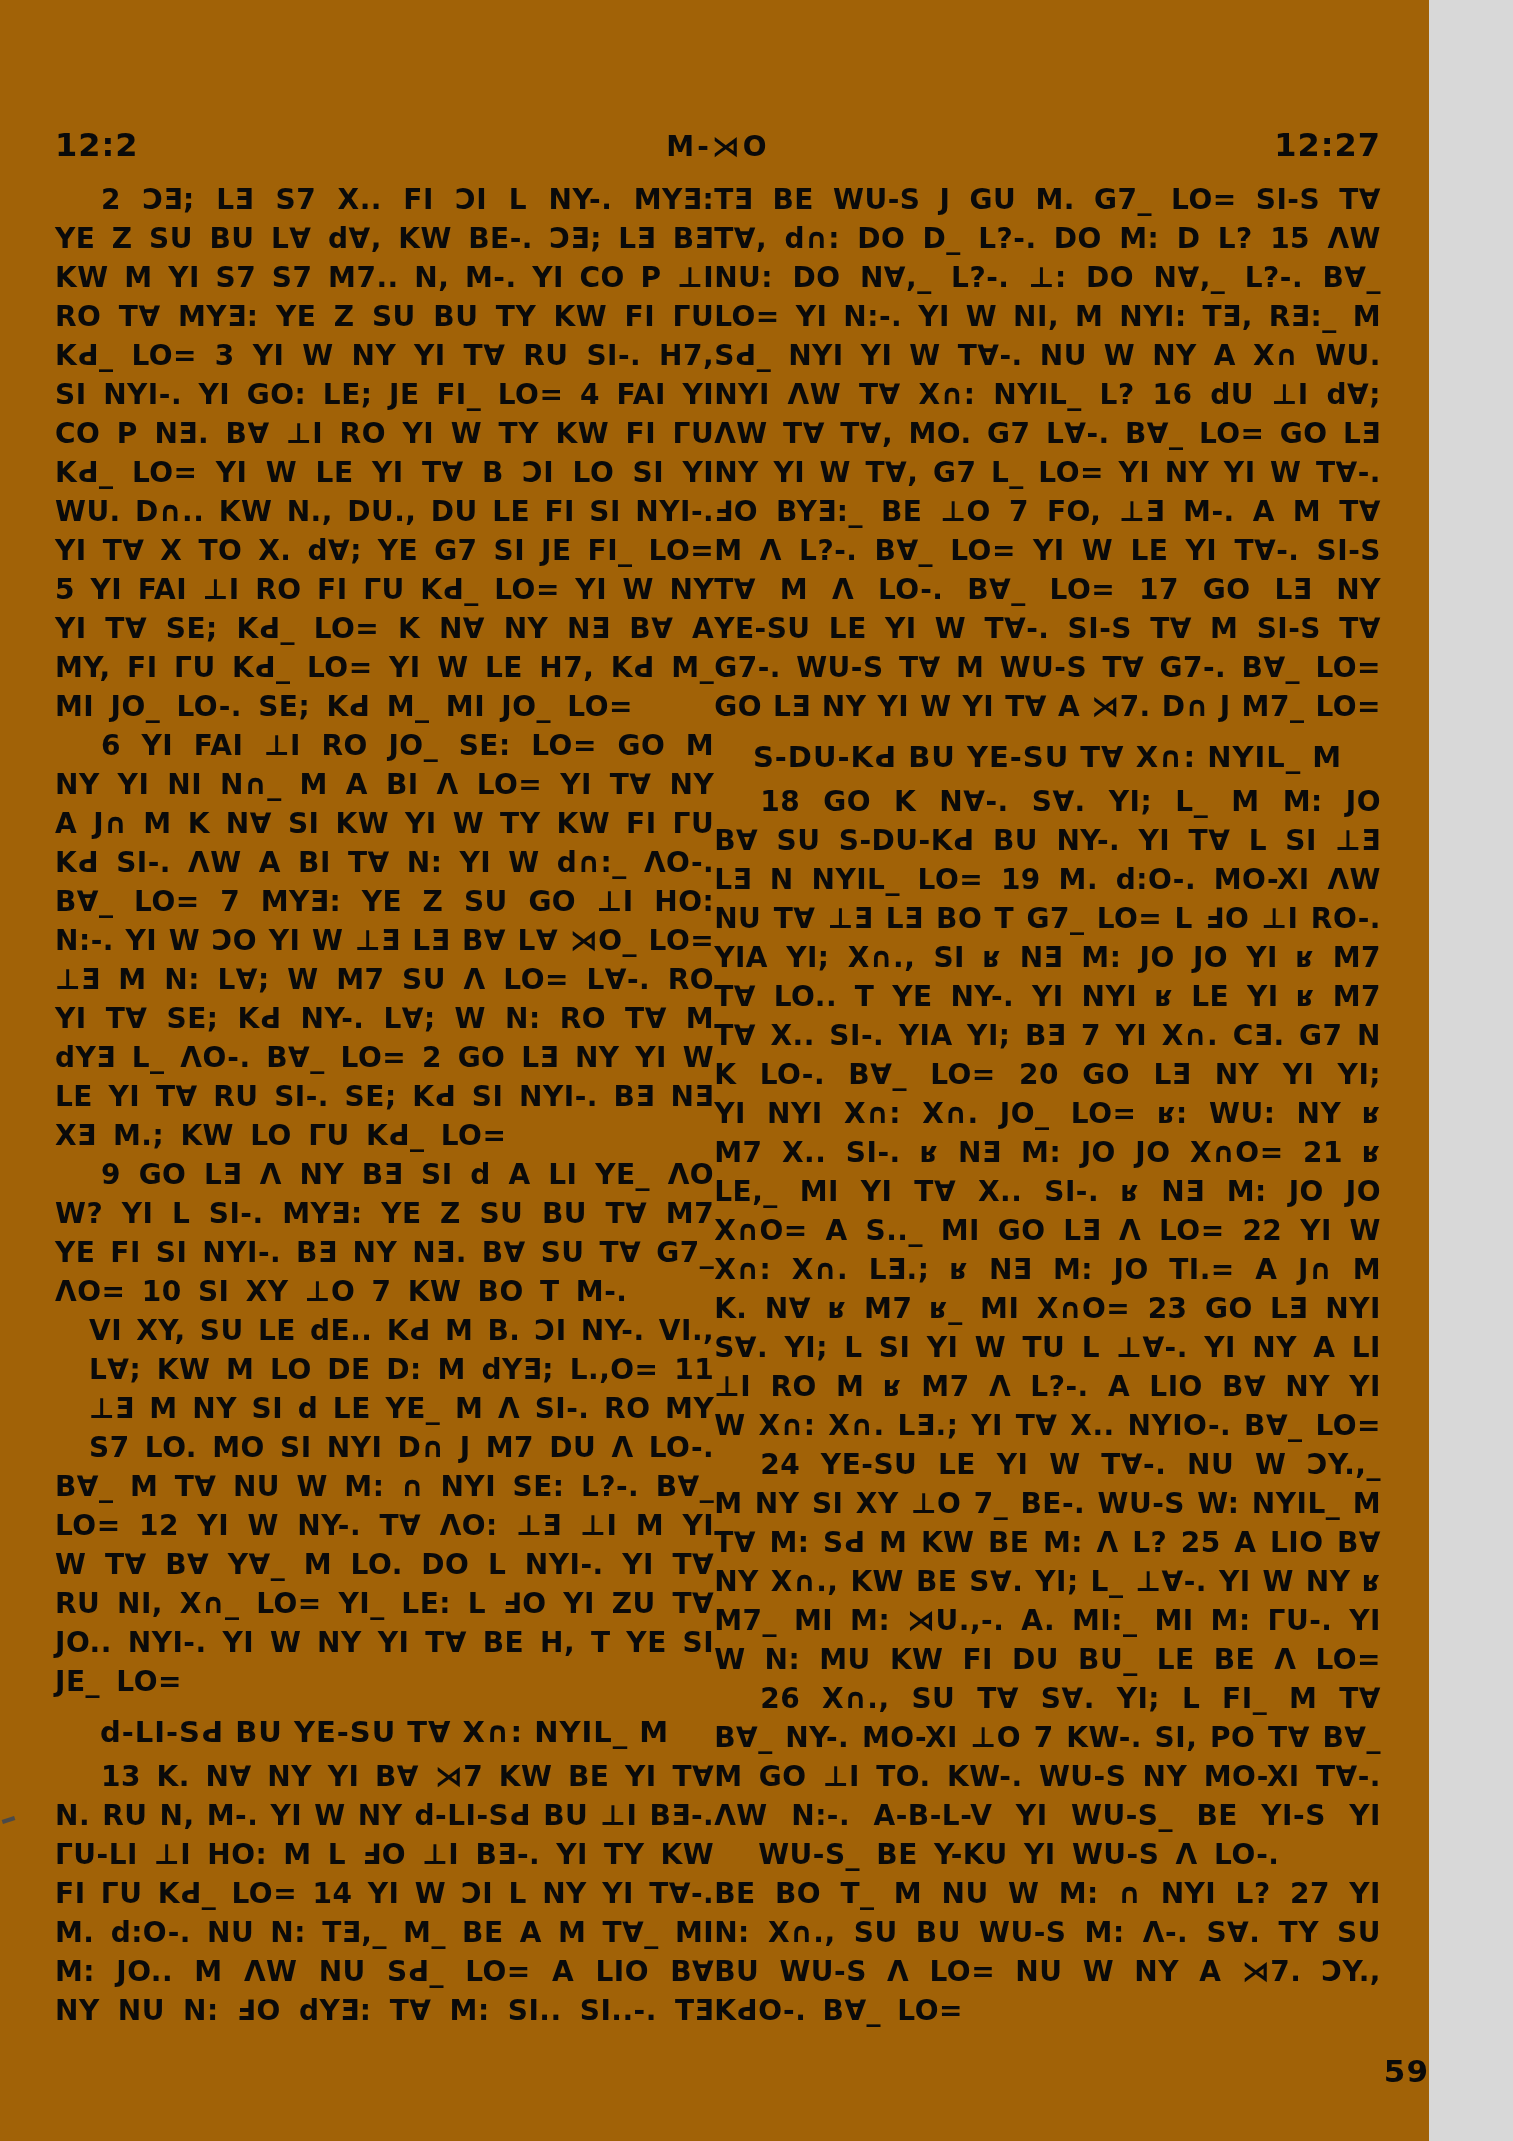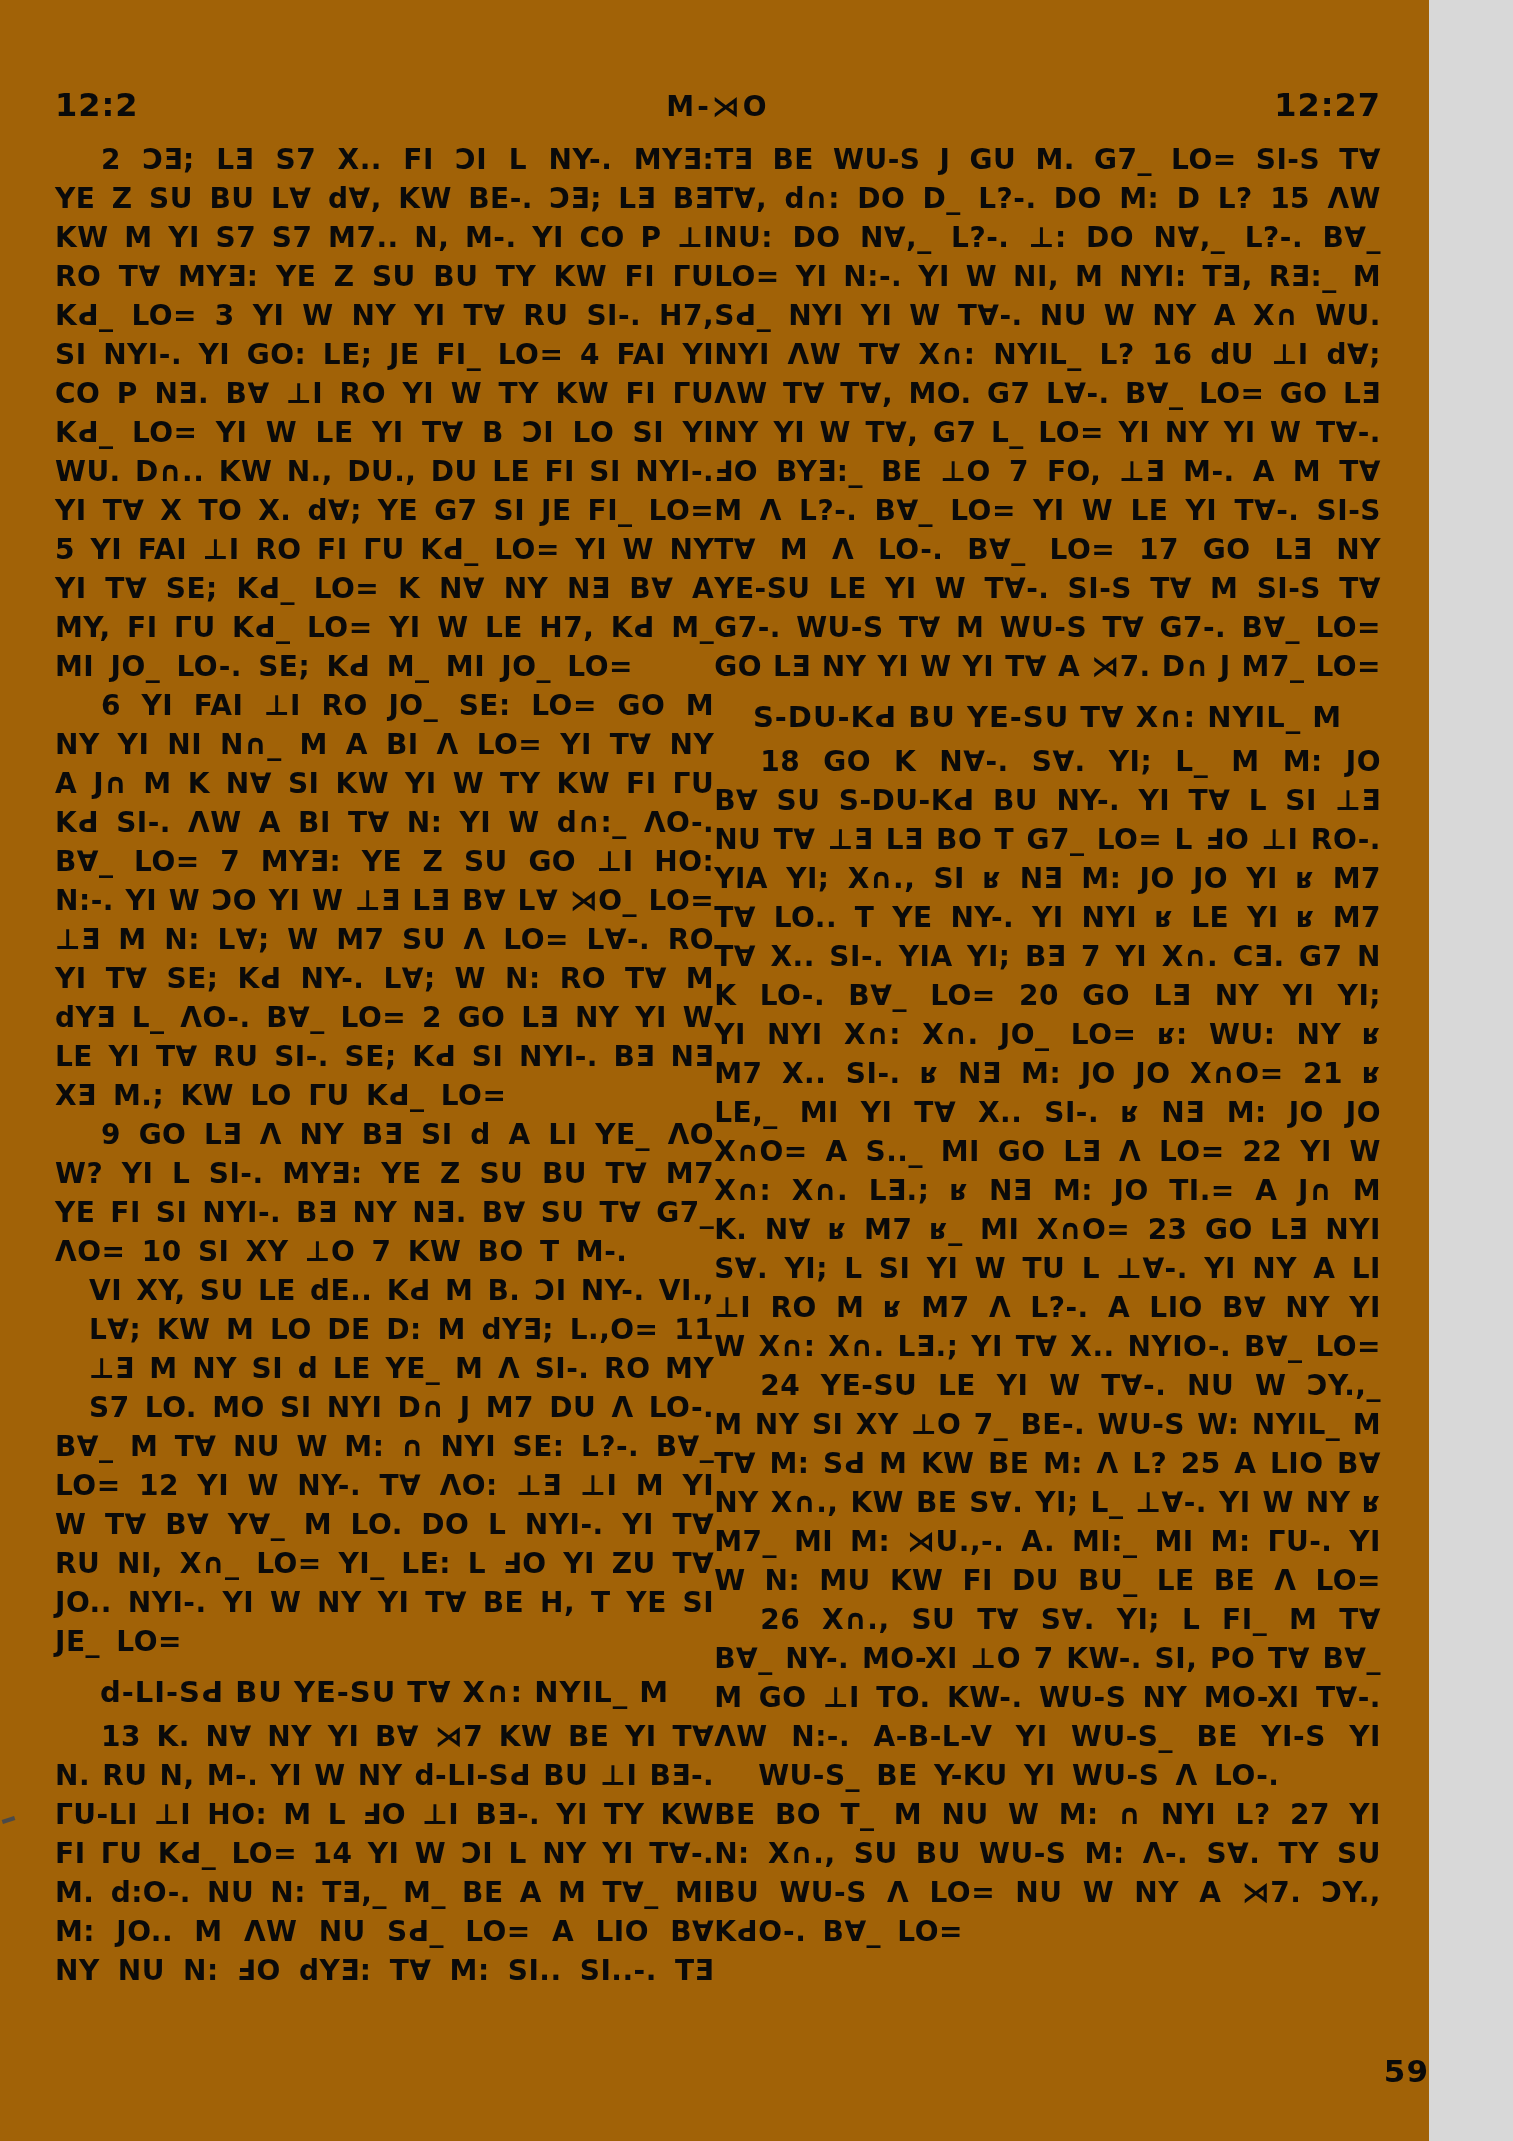--- a/index.html
+++ b/index.html
@@ -9,21 +9,21 @@
     background:#a16207;
     font-family:"DejaVu Sans","Liberation Sans",sans-serif;
     font-weight:700;
     color:#0a0a0a;
     box-sizing:border-box;
     padding:86px 48px 0 55px;
     overflow:hidden;
   }
   .header{display:flex;align-items:baseline;margin-bottom:16px;}
   .header .ref{width:220px;font-size:32px;letter-spacing:1px;}
-  .header .ref.right{text-align:right;}
+  .header .ref.right{text-align:right;margin-top:40px;}
   .header .title{flex:1;text-align:center;font-size:28px;letter-spacing:3px;}
   .columns{display:flex;}
   .col{font-size:28px;line-height:39px;letter-spacing:.5px;}
   .col.left{width:690px;}
   .col.right{width:698px;}
   .line{min-height:39px;}
   .j,.p,.q{text-align:justify;text-align-last:justify;}
   .p{text-indent:46px;}
   .q{padding-left:34px;box-sizing:border-box;}
   .l{text-align:left;word-spacing:6px;}
@@ -109,20 +109,21 @@
         <div class="line j">NY YI W T∀, G7 L_ LO= YI NY YI W T∀-.</div>
         <div class="line j">ℲO BYƎ:_ BE ⊥O 7 FO, ⊥Ǝ M-. A M T∀</div>
         <div class="line j">M Ʌ L?-. B∀_ LO= YI W LE YI T∀-. SI-S</div>
         <div class="line j">T∀ M Ʌ LO-. B∀_ LO= 17 GO LƎ NY</div>
         <div class="line j">YE-SU LE YI W T∀-. SI-S T∀ M SI-S T∀</div>
         <div class="line j">G7-. WU-S T∀ M WU-S T∀ G7-. B∀_ LO=</div>
         <div class="line j">GO LƎ NY YI W YI T∀ A ⋊7. D∩ J M7_ LO=</div>
         <div class="line h">S-DU-KԀ BU YE-SU T∀ X∩: NYIL_ M</div>
         <div class="line p">18 GO K N∀-. S∀. YI; L_ M M: JO</div>
         <div class="line j">B∀ SU S-DU-KԀ BU NY-. YI T∀ L SI ⊥Ǝ</div>
+        <div class="line j">LƎ N NYIL_ LO= 19 M. d:O-. MO-XI ɅW</div>
         <div class="line j">NU T∀ ⊥Ǝ LƎ BO T G7_ LO= L ℲO ⊥I RO-.</div>
         <div class="line j">YIA YI; X∩., SI ʁ NƎ M: JO JO YI ʁ M7</div>
         <div class="line j">T∀ LO.. T YE NY-. YI NYI ʁ LE YI ʁ M7</div>
         <div class="line j">T∀ X.. SI-. YIA YI; BƎ 7 YI X∩. CƎ. G7 N</div>
         <div class="line j">K LO-. B∀_ LO= 20 GO LƎ NY YI YI;</div>
         <div class="line j">YI NYI X∩: X∩. JO_ LO= ʁ: WU: NY ʁ</div>
         <div class="line j">M7 X.. SI-. ʁ NƎ M: JO JO X∩O= 21 ʁ</div>
         <div class="line j">LE,_ MI YI T∀ X.. SI-. ʁ NƎ M: JO JO</div>
         <div class="line j">X∩O= A S.._ MI GO LƎ Ʌ LO= 22 YI W</div>
         <div class="line j">X∩: X∩. LƎ.; ʁ NƎ M: JO TI.= A J∩ M</div>

